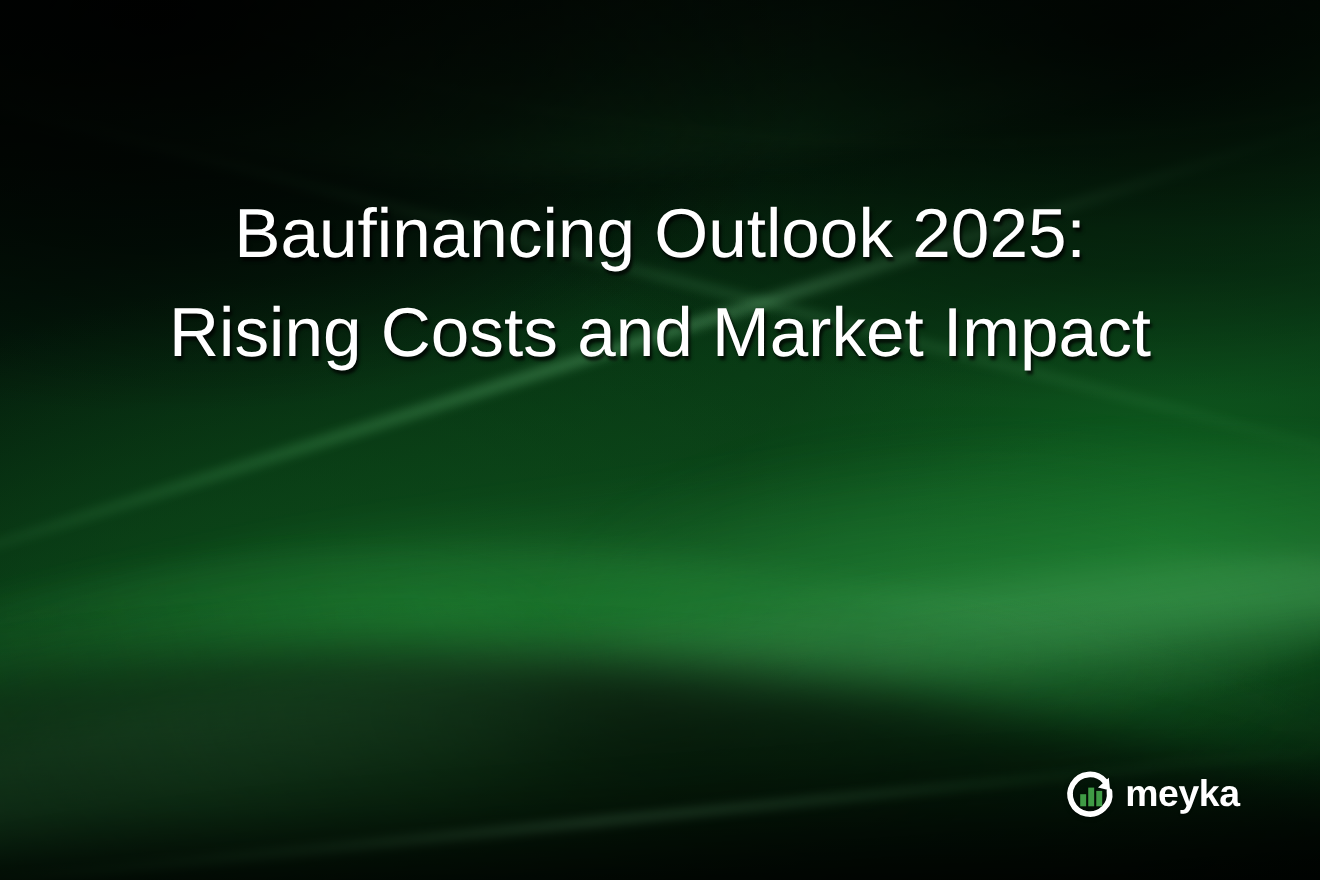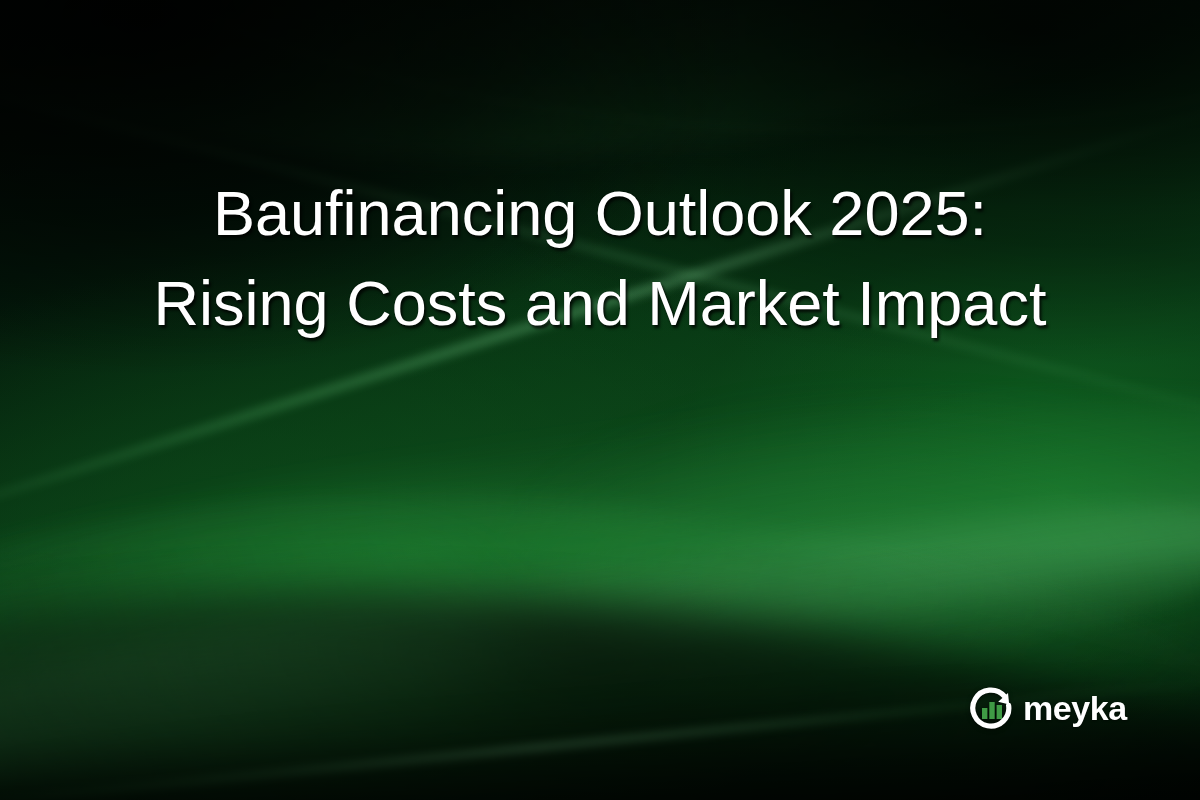--- a/index.html
+++ b/index.html
@@ -164,21 +164,21 @@
     color: #ffffff;
     letter-spacing: 0px;
     text-shadow: 2px 3px 3px rgba(0,0,0,0.78), 0 0 1px rgba(0,0,0,0.6);
     white-space: pre-line;
   }
 
   
   #logo {
     position: absolute;
     left: 968px;
-    top: 684px;
+    top: 698px;
     display: flex;
     align-items: center;
     gap: 7px;
   }
   #logo-mark {
     width: 48px;
     height: 48px;
     display: block;
     filter: drop-shadow(0 1px 2px rgba(0,0,0,0.5));
   }

